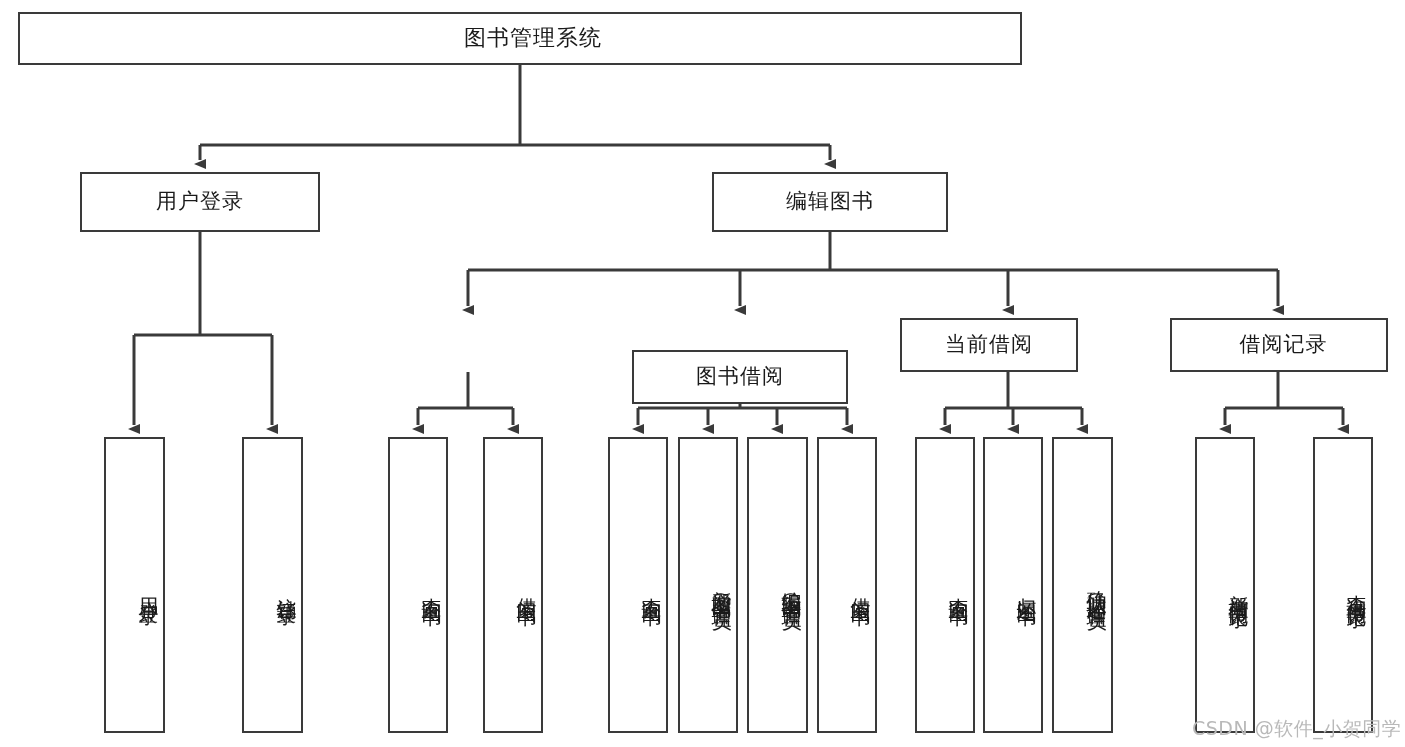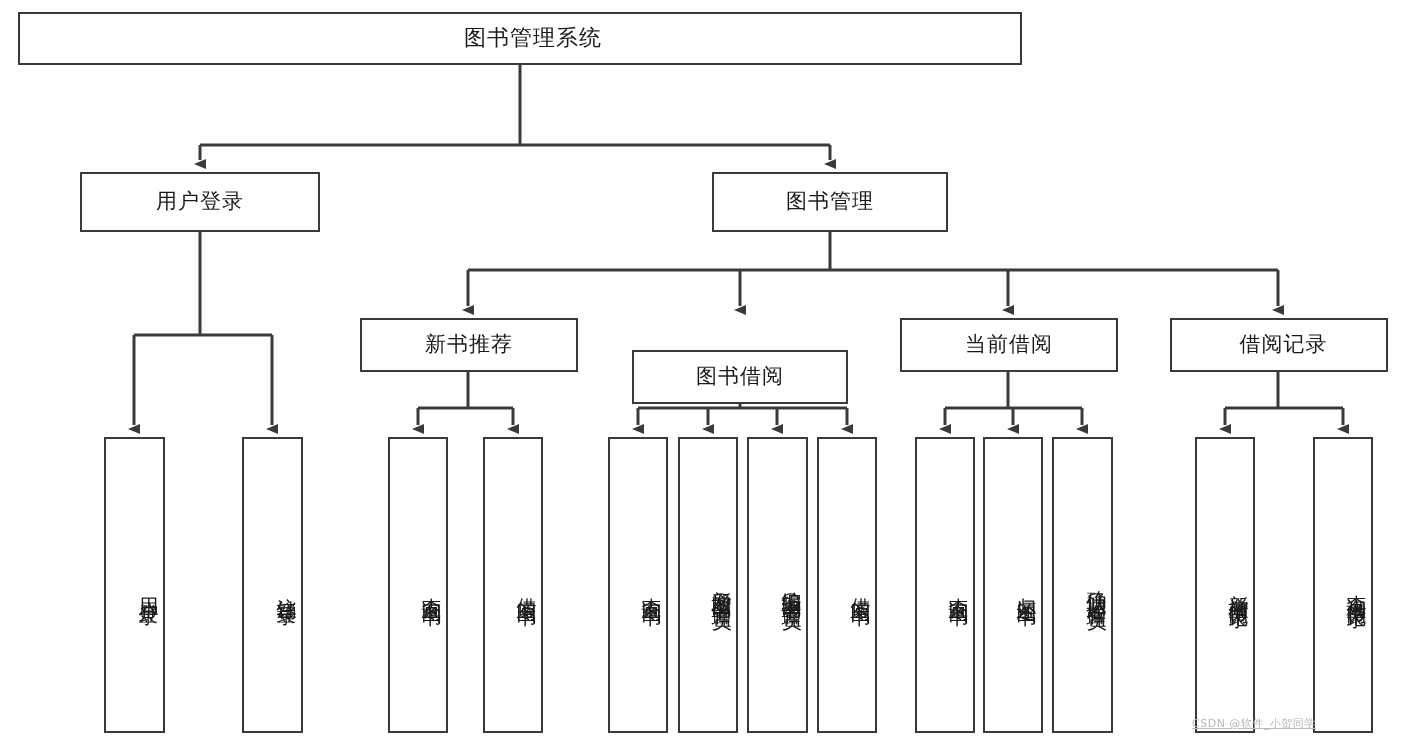--- a/index.html
+++ b/index.html
@@ -54,25 +54,24 @@
     justify-content: center;
   }
   .node.vert .vtext {
     writing-mode: vertical-rl;
     text-orientation: upright;
     display: block;
     white-space: nowrap;
   }
   .watermark {
     position: absolute;
-    font-size: 11px;
+    font-size: 19px;
     color: #b9b9b9;
     white-space: nowrap;
     letter-spacing: 0.5px;
-    text-decoration: underline;
   }
 </style>
 </head>
 <body>
 
 <div id="canvas">
 
   <svg id="edges" viewBox="0 0 1405 747" width="1405" height="747">
     <defs>
       <marker id="arrow" markerWidth="10" markerHeight="12" refX="1" refY="6" orient="auto" markerUnits="userSpaceOnUse">
@@ -119,25 +118,24 @@
       <path d="M1278,372 L1278,408"></path>
       <path d="M1225,408 L1343,408"></path>
       <path d="M1225,408 L1225,425" marker-end="url(#arrow)"></path>
       <path d="M1343,408 L1343,425" marker-end="url(#arrow)"></path>
     </g>
   </svg>
 
   <div class="node horiz root" style="left: 18px; top: 12px; width: 1004px; height: 53px; border-color: rgb(58, 58, 58); background: rgb(255, 255, 255); color: rgb(26, 26, 26);">图书管理系统</div>
 
   <div class="node horiz" style="left: 80px; top: 172px; width: 240px; height: 60px; border-color: rgb(58, 58, 58); background: rgb(255, 255, 255); color: rgb(26, 26, 26);">用户登录</div>
-  <div class="node horiz" style="left: 712px; top: 172px; width: 236px; height: 60px; border-color: rgb(58, 58, 58); background: rgb(255, 255, 255); color: rgb(26, 26, 26);">图书管理</div>
+  <div class="node horiz" style="left: 712px; top: 172px; width: 236px; height: 60px; border-color: rgb(58, 58, 58); background: rgb(255, 255, 255); color: rgb(26, 26, 26);">编辑图书</div>
 
-  <div class="node horiz" style="left: 360px; top: 318px; width: 218px; height: 54px; border-color: rgb(58, 58, 58); background: rgb(255, 255, 255); color: rgb(26, 26, 26);">新书推荐</div>
   <div class="node horiz" style="left: 632px; top: 318px; width: 216px; height: 54px; border-color: rgb(58, 58, 58); background: rgb(255, 255, 255); color: rgb(26, 26, 26); margin-top: 32px;">图书借阅</div>
-  <div class="node horiz" style="left: 900px; top: 318px; width: 218px; height: 54px; border-color: rgb(58, 58, 58); background: rgb(255, 255, 255); color: rgb(26, 26, 26);">当前借阅</div>
+  <div class="node horiz" style="left: 900px; top: 318px; width: 178px; height: 54px; border-color: rgb(58, 58, 58); background: rgb(255, 255, 255); color: rgb(26, 26, 26);">当前借阅</div>
   <div class="node horiz" style="left: 1170px; top: 318px; width: 218px; height: 54px; border-color: rgb(58, 58, 58); background: rgb(255, 255, 255); color: rgb(26, 26, 26); padding-left: 9px;">借阅记录</div>
 
   <div class="node vert" style="left: 104px; top: 437px; width: 61px; height: 296px; border-color: rgb(58, 58, 58); background: rgb(255, 255, 255); color: rgb(26, 26, 26);">
     <span class="vtext">用户登录</span>
   </div>
   <div class="node vert" style="left: 242px; top: 437px; width: 61px; height: 296px; border-color: rgb(58, 58, 58); background: rgb(255, 255, 255); color: rgb(26, 26, 26);">
     <span class="vtext">注销登录</span>
   </div>
   <div class="node vert" style="left: 388px; top: 437px; width: 60px; height: 296px; border-color: rgb(58, 58, 58); background: rgb(255, 255, 255); color: rgb(26, 26, 26);">
     <span class="vtext">查询图书</span>

